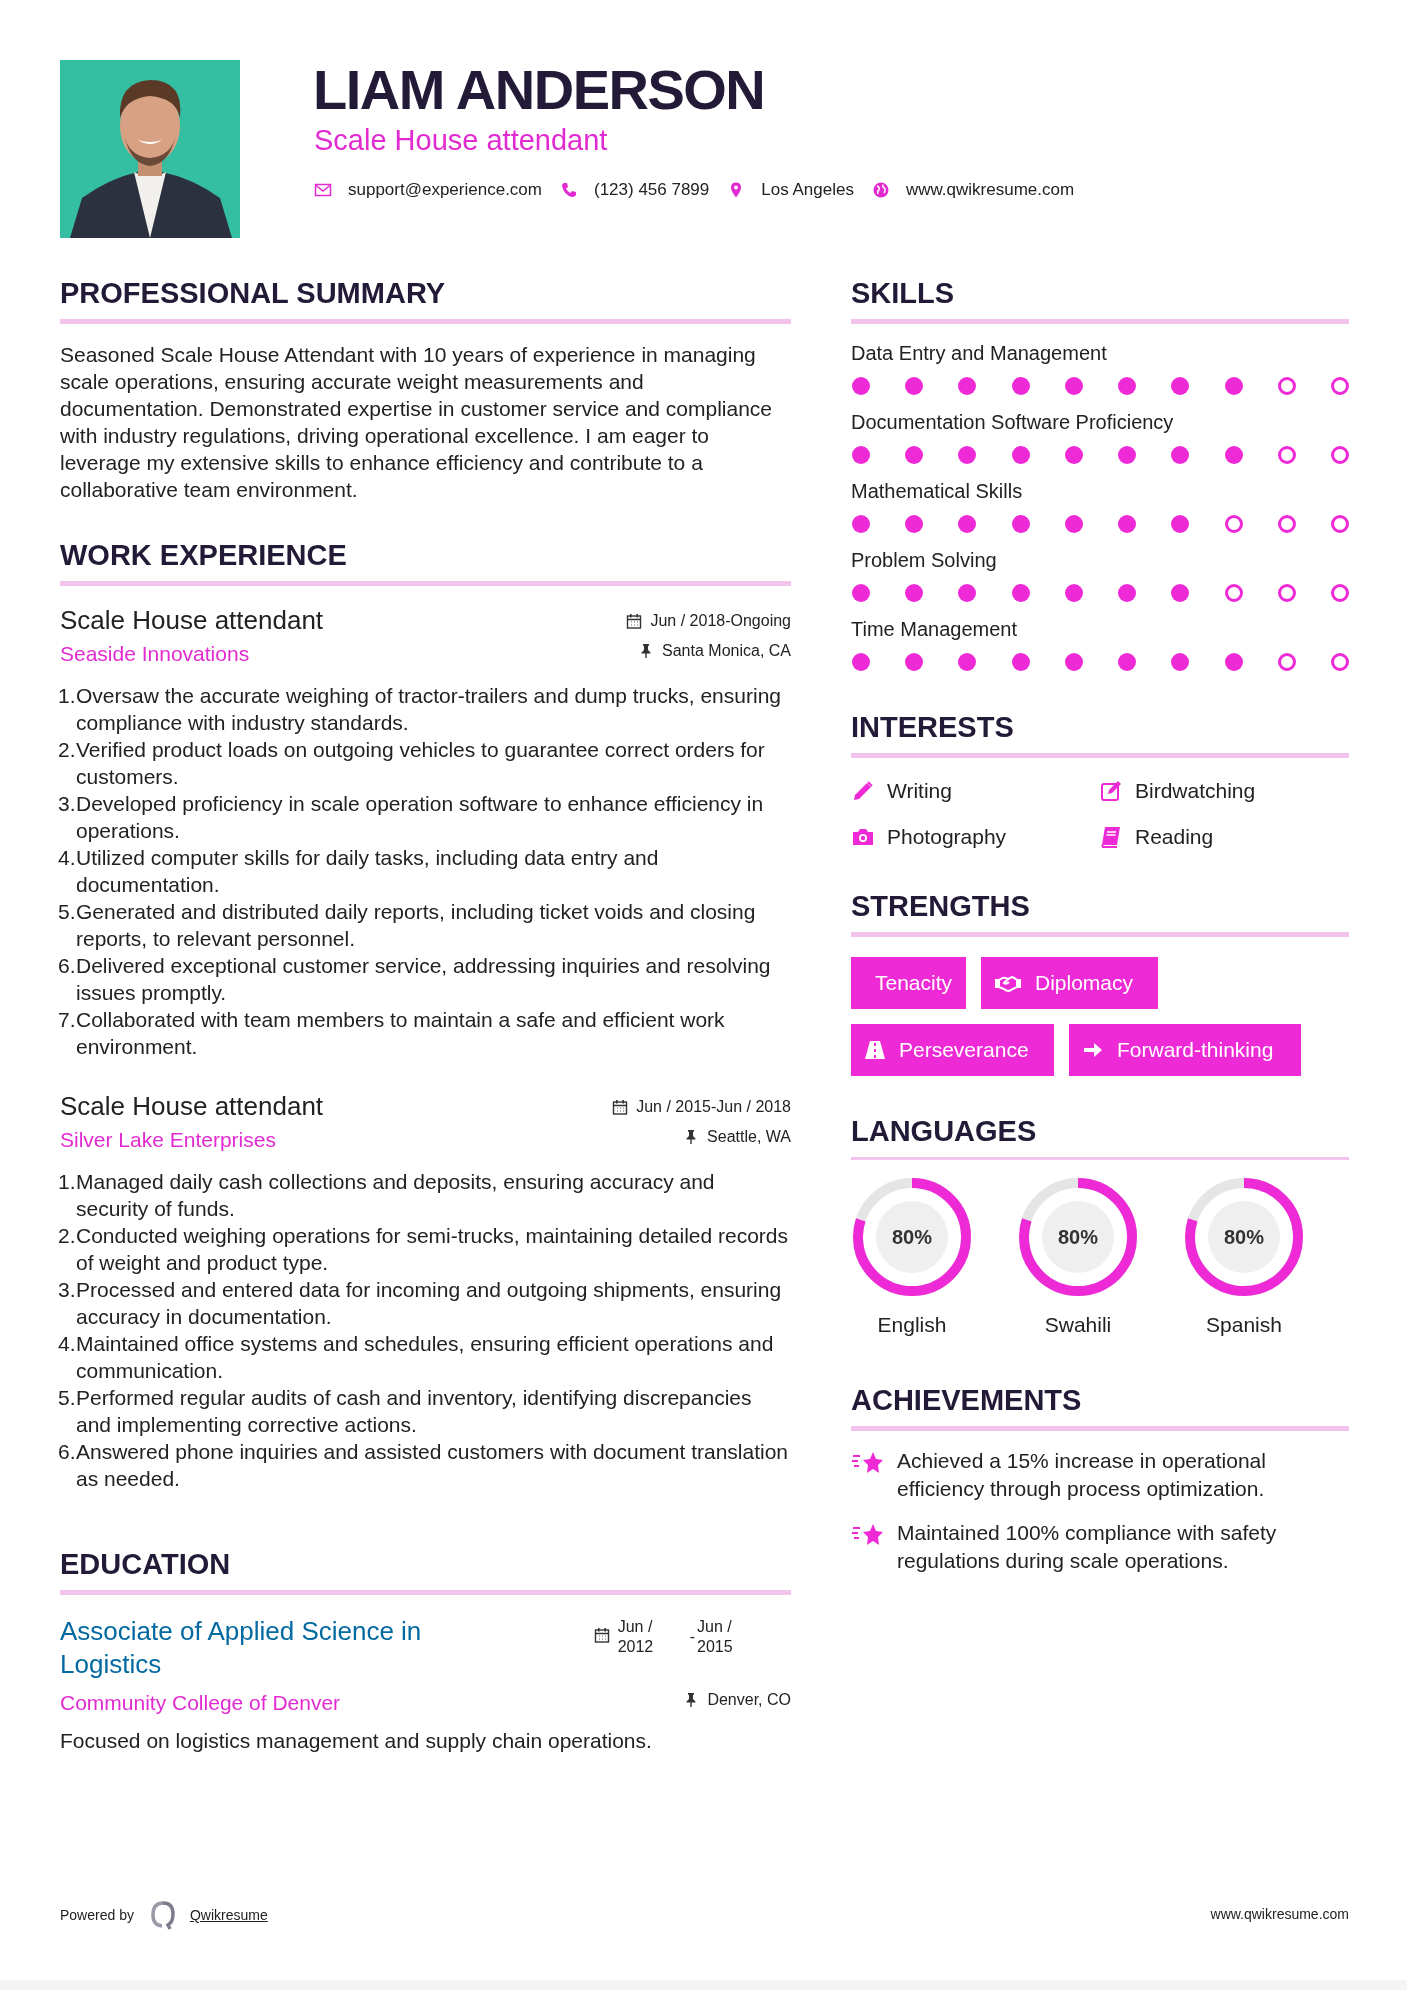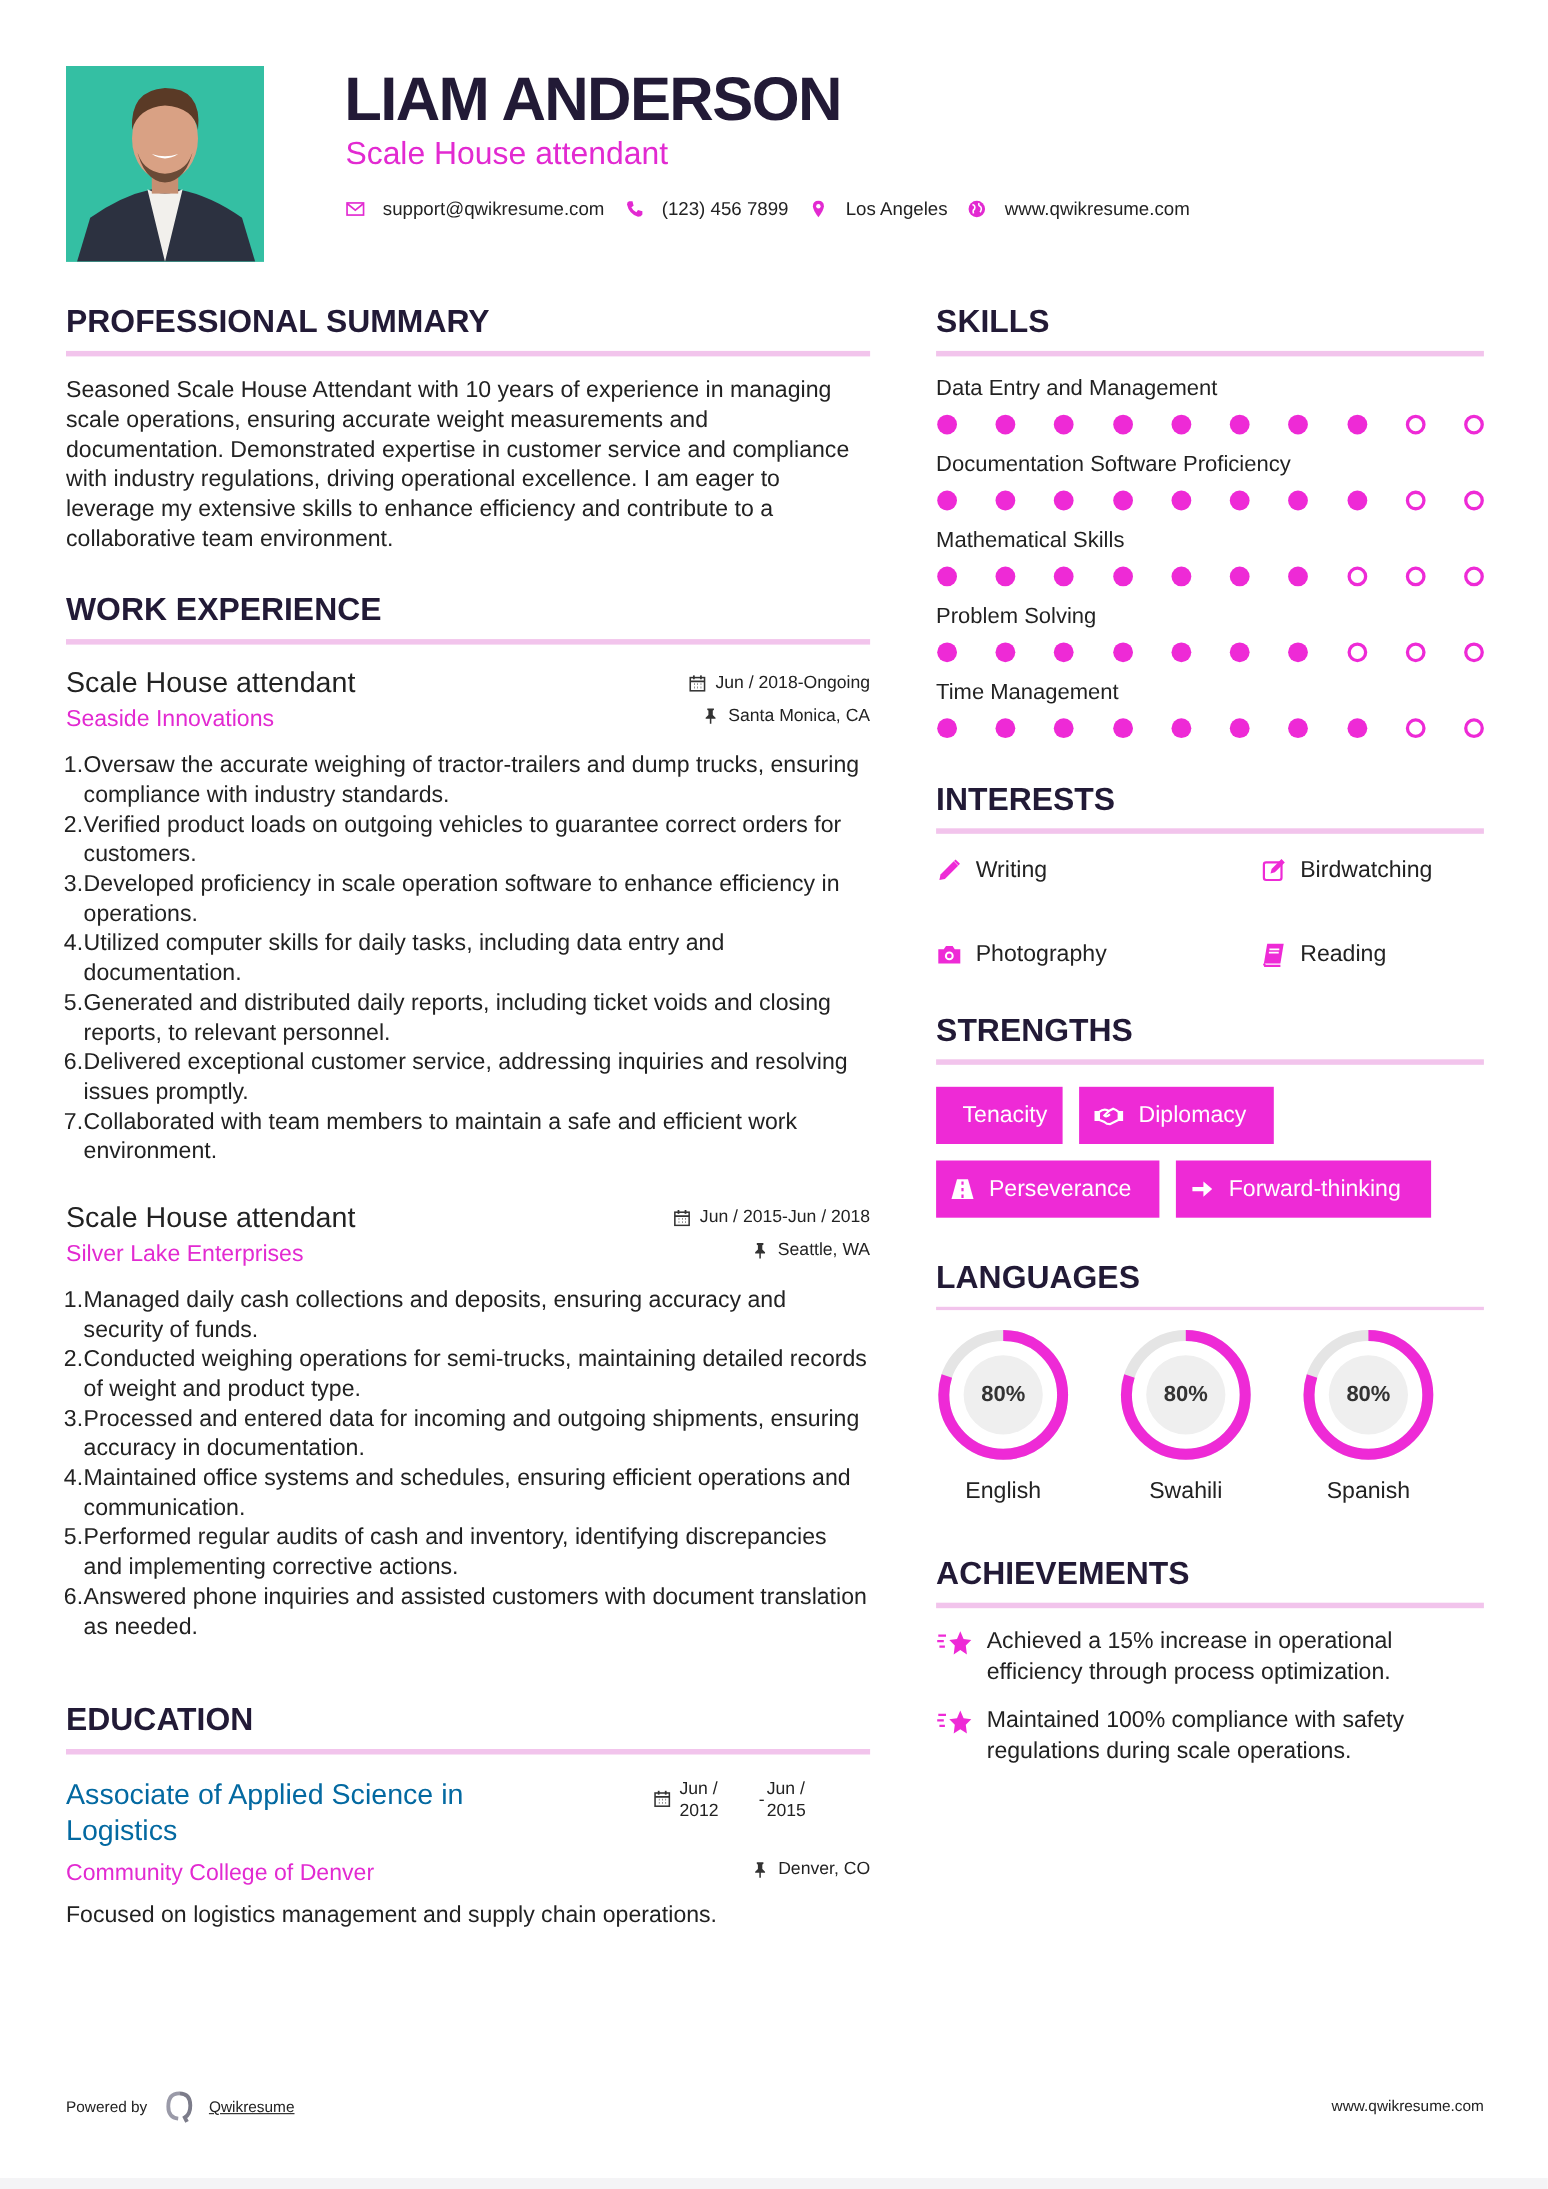--- a/index.html
+++ b/index.html
@@ -50,21 +50,21 @@
   .edu-desc { font-size: 21px; line-height: 27px; margin-top: 10px; color: #222; }
 
   
   .skill { margin-top: 14px; }
   .skill-name { font-size: 20px; line-height: 26px; color: #222; }
   .dots { display: flex; justify-content: space-between; margin-top: 11px; width: 498px; padding: 0 0 0 1px; }
   .dot { width: 18px; height: 18px; border-radius: 50%; background: #ee2ad6; }
   .dot.empty { background: #fff; border: 3px solid #ee2ad6; }
 
   
-  .interests { display: grid; grid-template-columns: 248px 250px; row-gap: 16px; margin-top: 18px; gap: 47px; }
+  .interests { display: grid; grid-template-columns: 248px 250px; row-gap: 16px; margin-top: 18px; }
   .interest { display: flex; align-items: center; font-size: 21px; line-height: 30px; color: #222; }
   .interest svg { width: 24px; height: 24px; margin-right: 12px; }
 
   
   .strengths { display: flex; flex-wrap: wrap; margin-top: 20px; width: 498px; }
   .strength { background: #ee2ad6; color: #fff; display: flex; align-items: center; height: 52px; padding: 0 14px 0 12px; margin-right: 15px; margin-bottom: 15px; font-size: 21px; }
   .strength svg { width: 24px; height: 24px; margin-right: 12px; }
 
   
   .langs { display: flex; margin-top: 16px; }
@@ -105,21 +105,21 @@
   <div class="name">LIAM ANDERSON</div>
   <div class="title">Scale House attendant</div>
   <div class="contacts">
     <div class="contact">
       <span class="ic">
         <svg viewBox="0 0 18 18">
             <rect x="1.5" y="3.5" width="15" height="11" fill="none" stroke="#e22ad1" stroke-width="1.5"></rect>
             <path d="M1.5 4 L9 10 L16.5 4" fill="none" stroke="#e22ad1" stroke-width="1.5"></path>
           </svg>
       </span>
-      <span>support@qwikresume.com</span>
+      <span>support@experience.com</span>
     </div>
     <div class="contact">
       <span class="ic">
         <svg viewBox="0 0 18 18">
             <path d="M4 2 L7 2 L8 6 L6 7.5 Q7.5 11 10.5 12 L12 10 L16 11 L16 14 Q15 16 12 16 Q4 14 2 5 Q2 2.5 4 2 Z" fill="#e22ad1"></path>
           </svg>
       </span>
       <span>(123) 456 7899</span>
     </div>
     <div class="contact">

